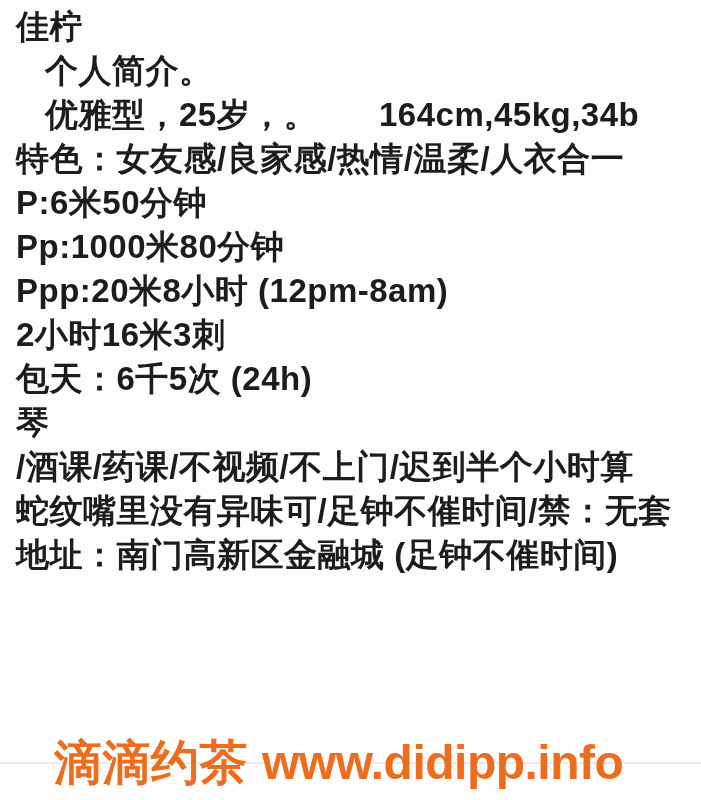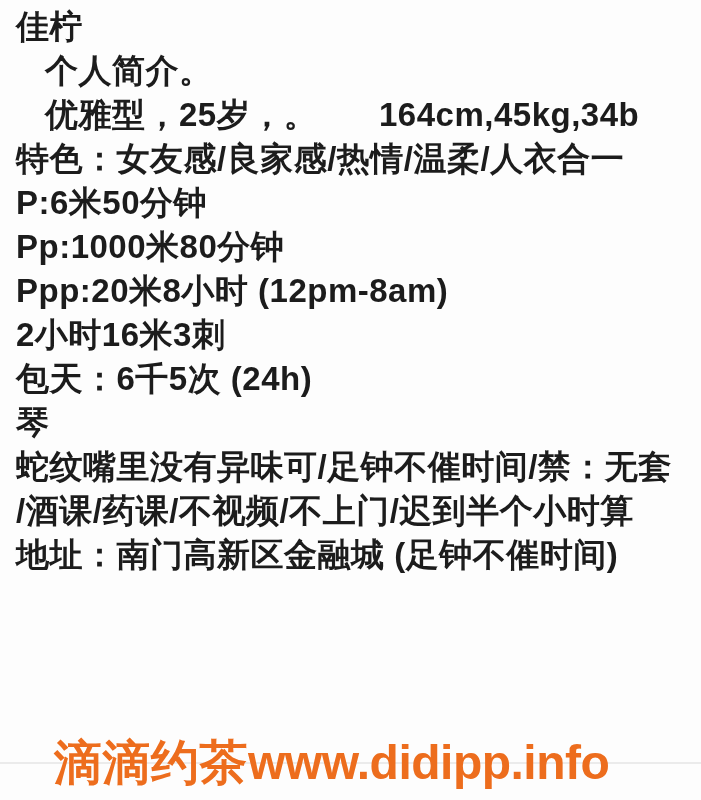--- a/index.html
+++ b/index.html
@@ -52,21 +52,21 @@
     position: absolute;
     left: 54px;
     top: 731px;
     z-index: 2;
     font-size: 48px;
     font-weight: bold;
     white-space: nowrap;
     letter-spacing: 0.5px;
   }
   .watermark .url {
-    margin-left: 0;
+    margin-left: 14px;
     letter-spacing: -0.5px;
   }
 </style>
 </head>
 <body>
 
 <div class="page" style="background: rgb(253, 253, 253); color: rgb(28, 28, 28);">
   <div class="content">
     <div class="line">佳柠</div>
     <div class="line indent">个人简介。</div>
@@ -74,22 +74,22 @@
       <span>优雅型，25岁，。</span>
       <span class="measurements">164cm,45kg,34b</span>
     </div>
     <div class="line">特色：女友感/良家感/热情/温柔/人衣合一</div>
     <div class="line">P:6米50分钟</div>
     <div class="line">Pp:1000米80分钟</div>
     <div class="line">Ppp:20米8小时 (12pm-8am)</div>
     <div class="line">2小时16米3刺</div>
     <div class="line">包天：6千5次 (24h)</div>
     <div class="line">琴</div>
+    <div class="line">/酒课/药课/不视频/不上门/迟到半个小时算</div>
     <div class="line">蛇纹嘴里没有异味可/足钟不催时间/禁：无套</div>
-    <div class="line">/酒课/药课/不视频/不上门/迟到半个小时算</div>
     <div class="line">地址：南门高新区金融城 (足钟不催时间)</div>
   </div>
 
   <div class="divider" style="background: rgb(235, 235, 235);"></div>
 
   <div class="watermark" style="color: rgb(237, 109, 29);">
     <span class="brand">滴滴约茶</span><span class="url">www.didipp.info</span>
   </div>
 </div>
 

